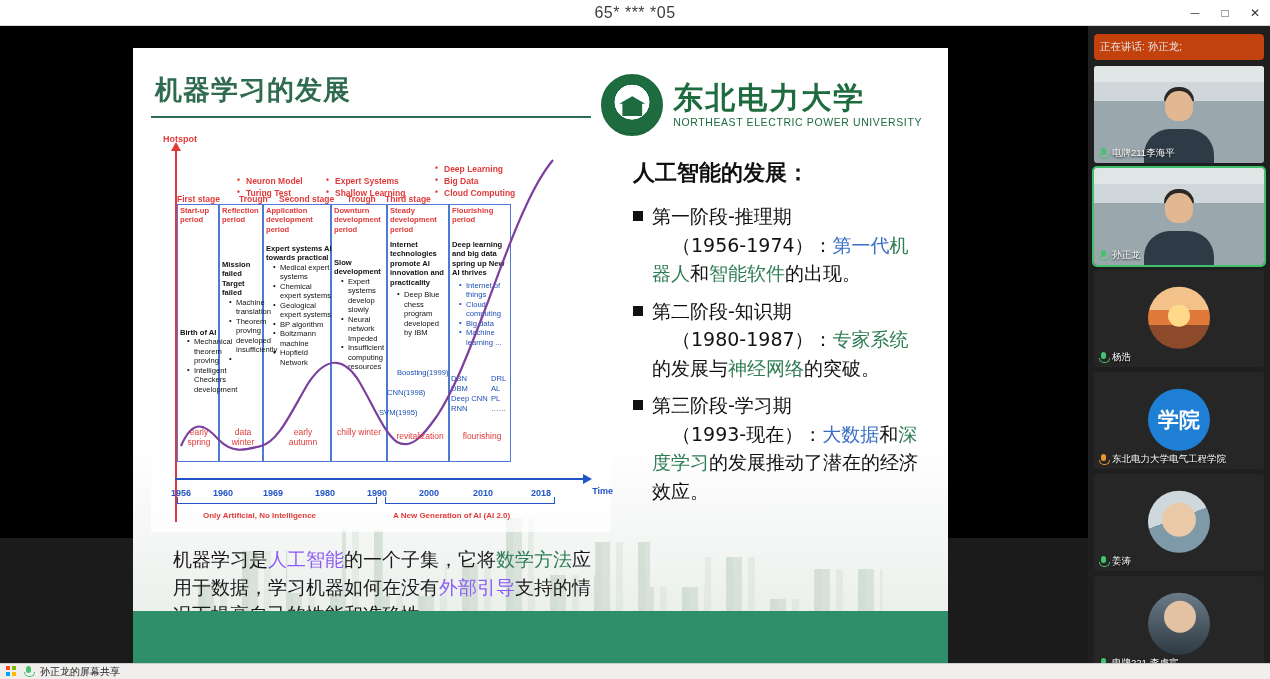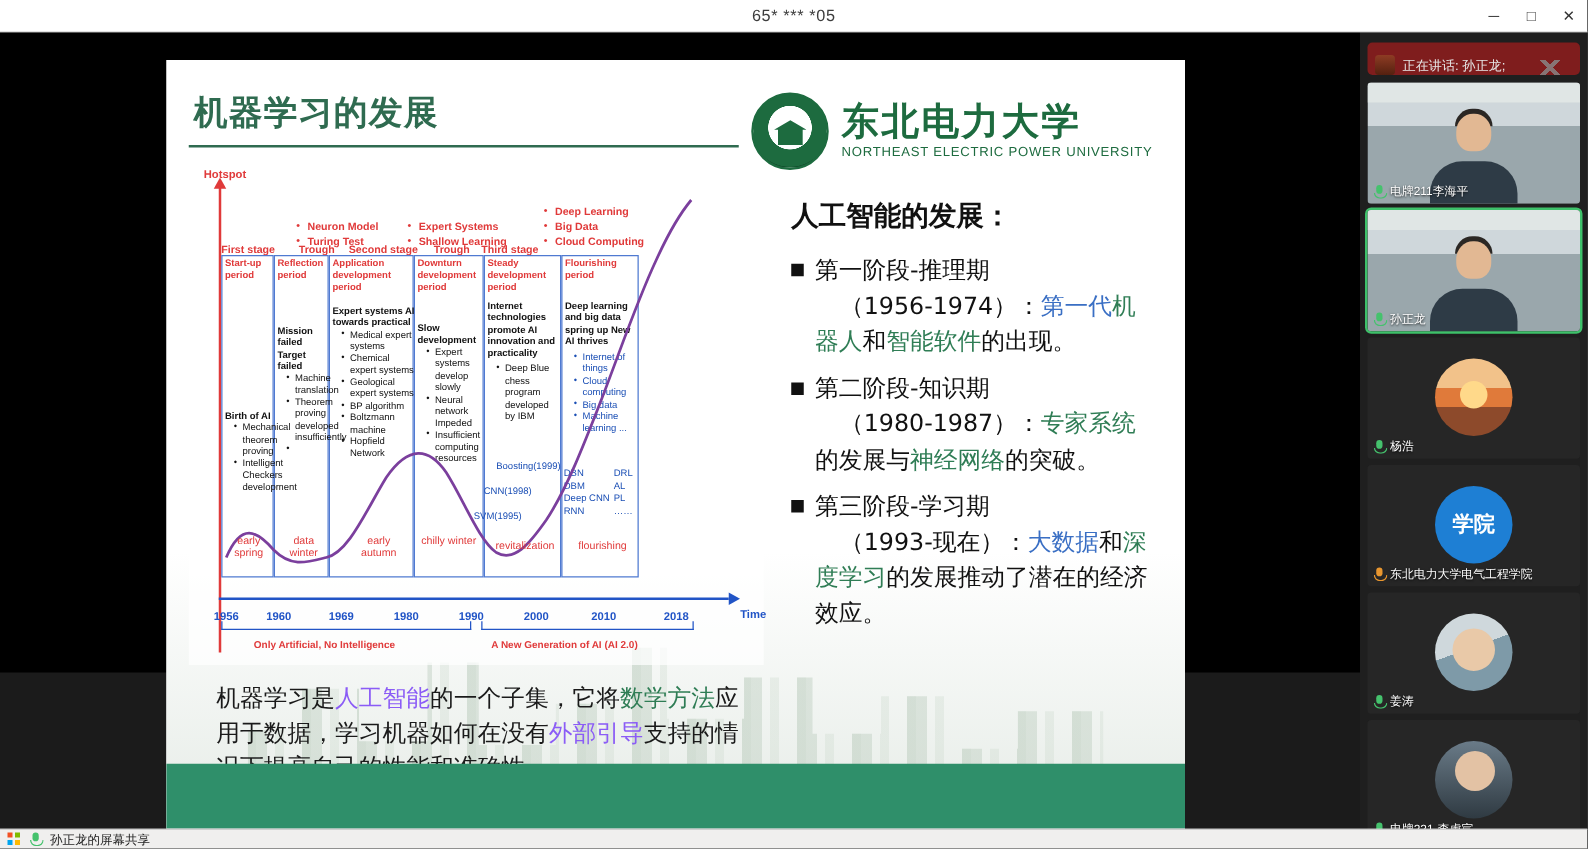--- a/index.html
+++ b/index.html
@@ -12,21 +12,21 @@
   }
   #app { position: relative; width: 1270px; height: 679px; background: #1b1b1b; }
 
   
   #titlebar {
     position: absolute; left: 0; top: 0; width: 1270px; height: 26px;
     background: #ffffff; border-bottom: 1px solid #d8d8d8;
     display: flex; align-items: center; justify-content: center;
   }
   #titlebar .title {
-    font-size: 13px; color: #3d3d3d; letter-spacing: .5px;
+    font-size: 16px; color: #3d3d3d; letter-spacing: .5px;
   }
   #winctrls {
     position: absolute; right: 0; top: 0; height: 26px; display: flex; align-items: center;
   }
   #winctrls .wbtn {
     width: 30px; height: 26px; display: flex; align-items: center; justify-content: center;
     font-size: 12px; color: #444;
   }
   #winctrls .wbtn.close { color: #333; }
 
@@ -157,22 +157,23 @@
     position: absolute; left: 0; bottom: 0; width: 100%; height: 52px; background: #2f8f6a;
   }
 
   
   #panel {
     position: absolute; left: 1088px; top: 26px; width: 182px; height: 637px;
     background: #1f1f1f;
   }
   #speaking {
     position: relative; margin: 8px 6px 6px 6px; height: 26px;
-    background: #7f1d1d; border-radius: 4px; display: flex; align-items: flex-end; gap: 6px;
+    background: #c2410c; border-radius: 4px; display: flex; align-items: flex-start; gap: 6px;
     padding: 0 6px;
+    flex-direction: column;
   }
   #speaking .mini {
     width: 16px; height: 16px; border-radius: 3px;
     background: linear-gradient(180deg,#8e3c24,#54200f);
   }
   #speaking .txt { font-size: 10.5px; color: #e6e6e6; white-space: nowrap; }
   #speaking .wave {
     margin-left: auto; width: 36px; height: 12px;
     background:
       linear-gradient(45deg, transparent 45%, #8a8a8a 45% 55%, transparent 55%),
@@ -204,21 +205,21 @@
   .av-circle {
     position: absolute; left: 50%; top: 50%; transform: translate(-50%,-52%);
     width: 62px; height: 62px; border-radius: 50%; overflow: hidden;
   }
   .av-sunset { background: linear-gradient(180deg,#f2c28a 0 38%,#e07a3a 38% 62%,#8d4a2b 62% 100%); }
   .av-sunset:after {
     content: ""; position: absolute; left: 32%; top: 30%; width: 22px; height: 22px;
     border-radius: 50%; background: #ffd98a;
   }
   .av-blue { background: #1e7fd4; display: flex; align-items: center; justify-content: center; }
-  .av-blue span { color: #fff; font-size: 17px; font-weight: bold; font-family: "DejaVu Sans", sans-serif; }
+  .av-blue span { color: #fff; font-size: 21px; font-weight: bold; font-family: "DejaVu Sans", sans-serif; }
   .av-photo1 { background: linear-gradient(160deg,#cfd8dc 0 45%,#7e9aa8 45% 100%); }
   .av-photo1:after {
     content: ""; position: absolute; left: 22%; top: 20%; width: 34px; height: 34px;
     border-radius: 50%; background: #e9c9a8;
   }
   .av-photo3 { background: linear-gradient(180deg,#6a7b88,#2f3a42); }
   .av-photo3:after {
     content: ""; position: absolute; left: 25%; top: 14%; width: 32px; height: 32px;
     border-radius: 50%; background: #e3c2a4;
   }

